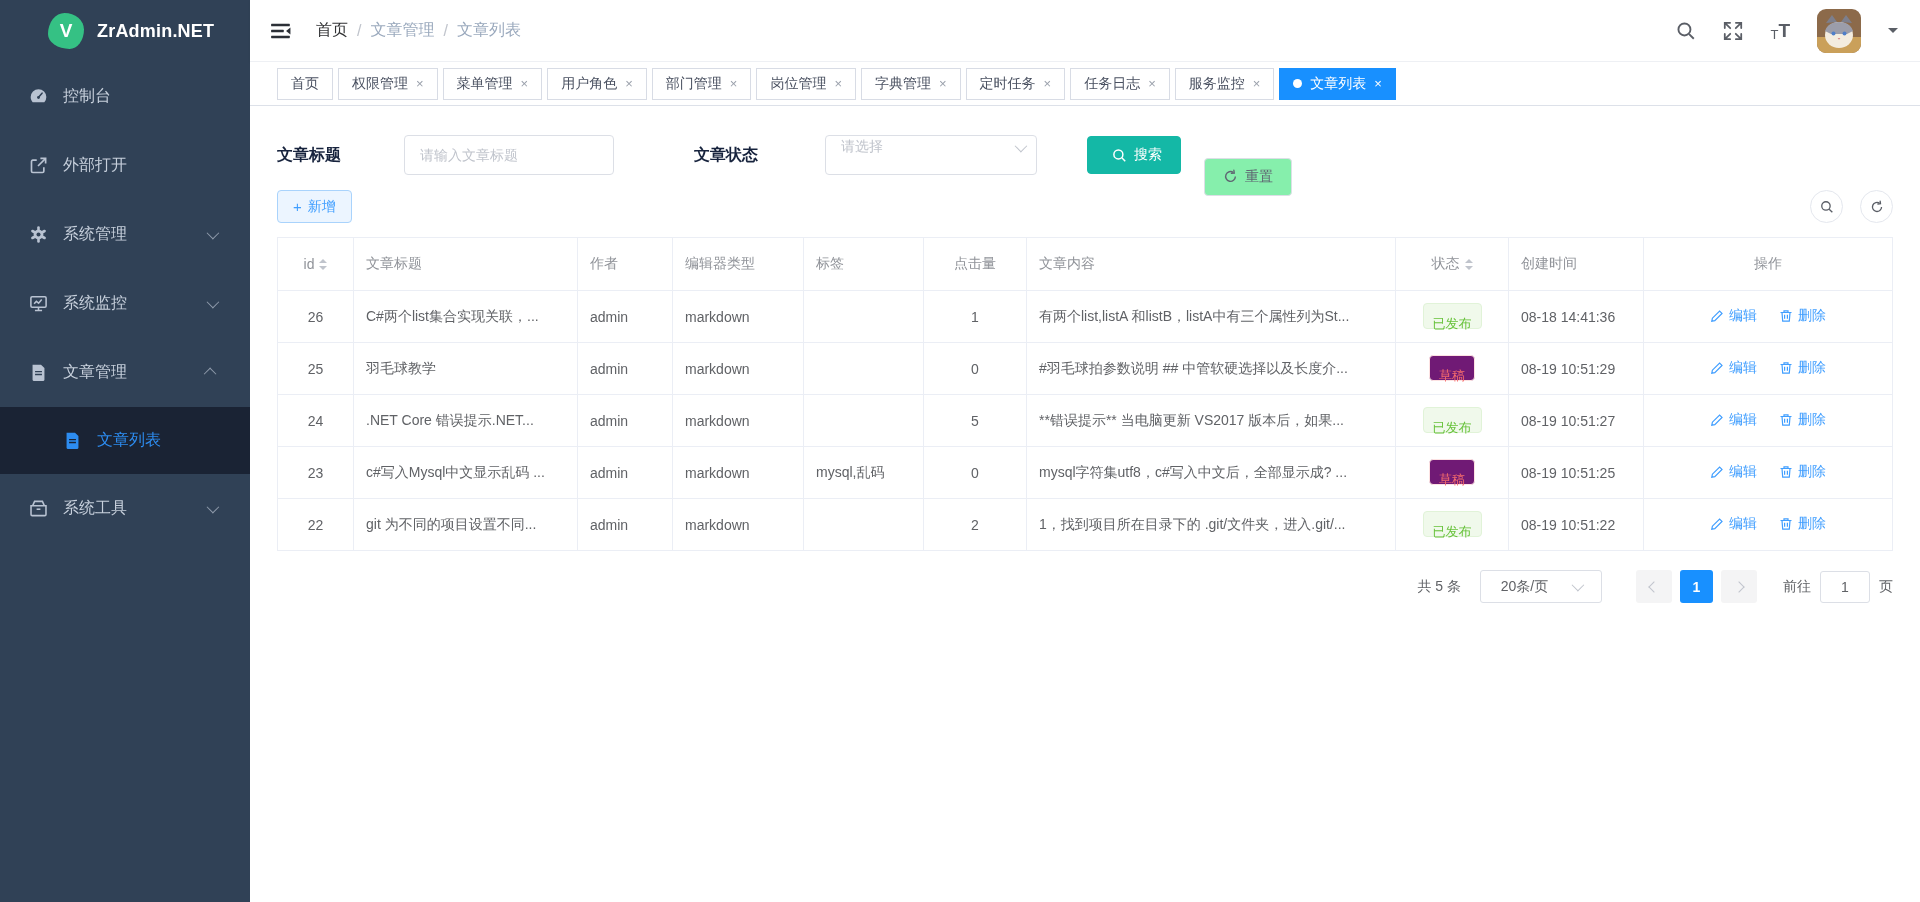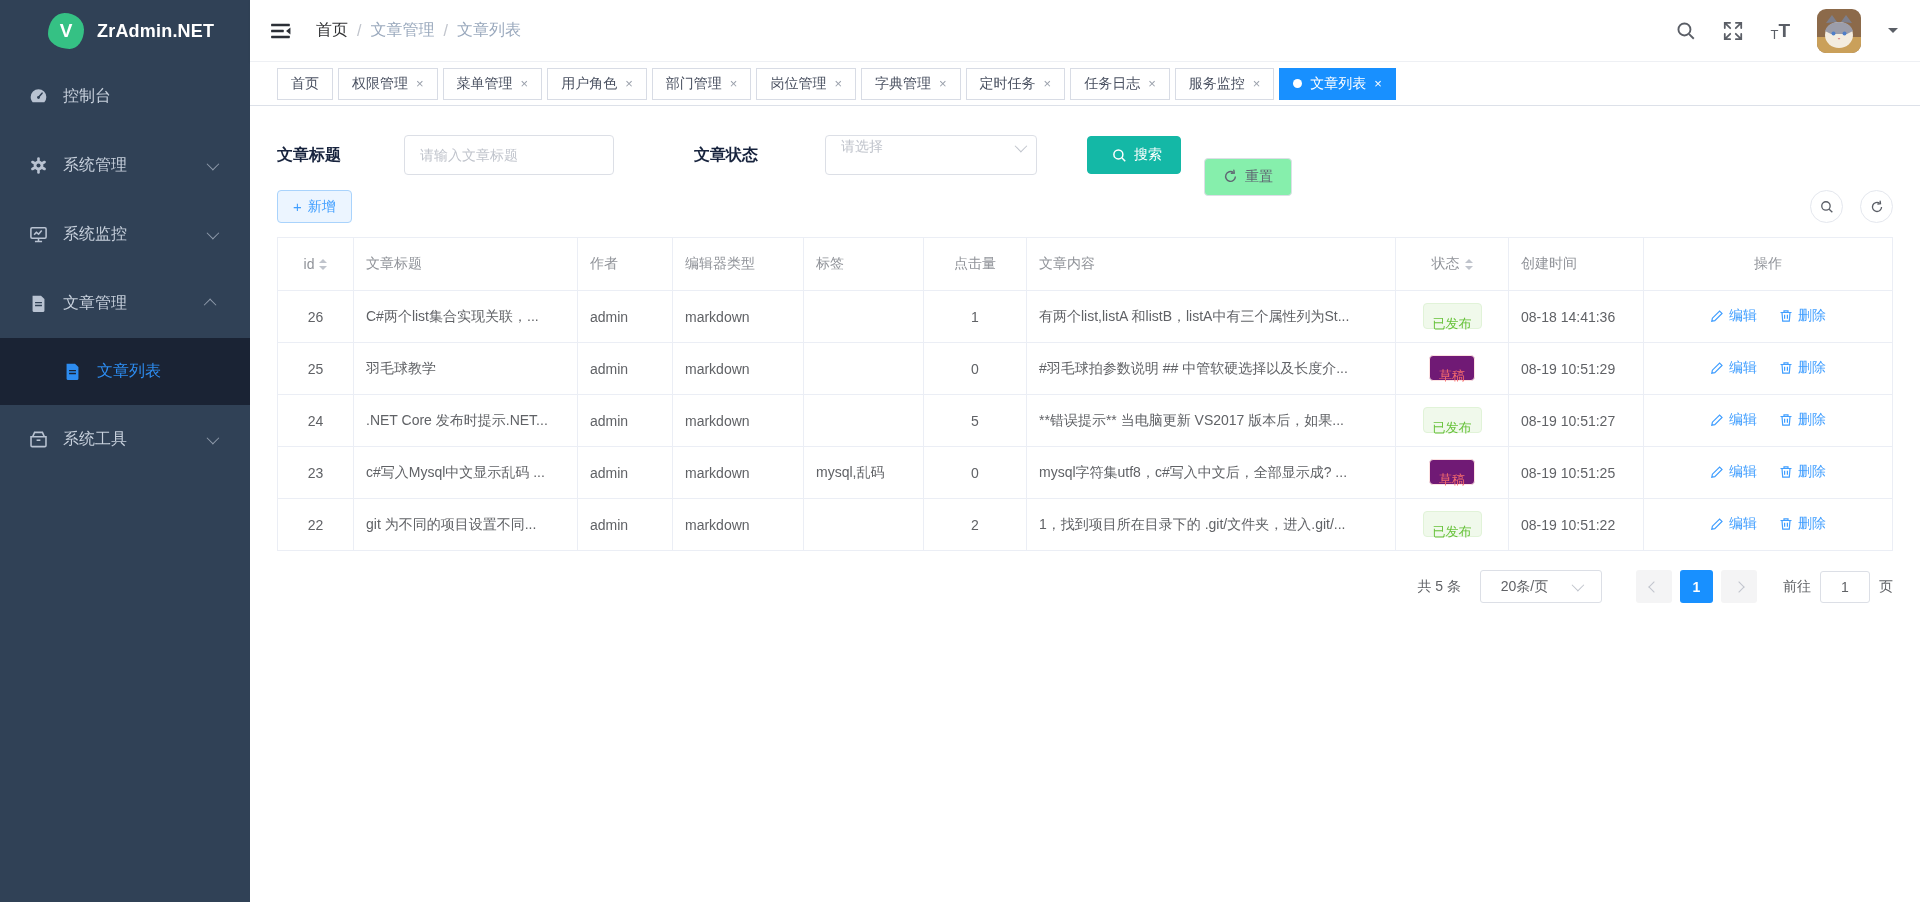--- a/index.html
+++ b/index.html
@@ -131,20 +131,30 @@
         <span class="mi-icon">
           <svg viewBox="0 0 16 16" width="19" height="19">
               <path fill="currentColor" d="M8 1.8a6.6 6.6 0 0 0-6.6 6.6c0 1.7.64 3.2 1.68 4.4h9.84a6.58 6.58 0 0 0 1.68-4.4A6.6 6.6 0 0 0 8 1.8z"></path>
               <path stroke="#304156" stroke-width="1.3" stroke-linecap="round" d="M8 8.6l3-3.4"></path>
               <circle cx="8" cy="8.8" r="1.2" fill="#304156"></circle>
             </svg>
         </span>
         <span class="mi-label">控制台</span>
       </div>
 
+      <div class="menu-item">
+        <span class="mi-icon">
+          <svg viewBox="0 0 16 16" width="19" height="19" fill="none" stroke="currentColor" stroke-width="1.4">
+              <path d="M6.5 3.5H3.2a1.1 1.1 0 0 0-1.1 1.1v8.2a1.1 1.1 0 0 0 1.1 1.1h8.2a1.1 1.1 0 0 0 1.1-1.1V9.5"></path>
+              <path d="M9.6 2H14v4.4"></path>
+              <path d="M13.8 2.2L7.6 8.4"></path>
+            </svg>
+        </span>
+        <span class="mi-label">外部打开</span>
+      </div>
 
       <div class="menu-item">
         <span class="mi-icon">
           <svg viewBox="0 0 16 16" width="19" height="19">
               <g fill="currentColor">
                 <rect x="6.9" y="1" width="2.2" height="14" rx="1.1"></rect>
                 <rect x="6.9" y="1" width="2.2" height="14" rx="1.1" transform="rotate(60 8 8)"></rect>
                 <rect x="6.9" y="1" width="2.2" height="14" rx="1.1" transform="rotate(-60 8 8)"></rect>
                 <circle cx="8" cy="8" r="4.1"></circle>
               </g>
@@ -463,21 +473,21 @@
                     <svg viewBox="0 0 14 14" width="14" height="14" fill="none" stroke="#409eff" stroke-width="1.2">
                       <path d="M1.5 3.5h11M5 3.5V1.8h4v1.7M3 3.5l.7 8.7h6.6l.7-8.7M5.6 5.8v4M8.4 5.8v4"></path>
                     </svg>
                   </span>
                 <span>删除</span>
               </a>
             </td>
           </tr>
           <tr>
             <td class="c">24</td>
-            <td>.NET Core 发布时提示.NET...</td>
+            <td>.NET Core 错误提示.NET...</td>
             <td>admin</td>
             <td>markdown</td>
             <td></td>
             <td class="c">5</td>
             <td>**错误提示** 当电脑更新 VS2017 版本后，如果...</td>
             <td class="c">
               <span class="tag" data-type="success">已发布</span>
             </td>
             <td>08-19 10:51:27</td>
             <td class="c">

